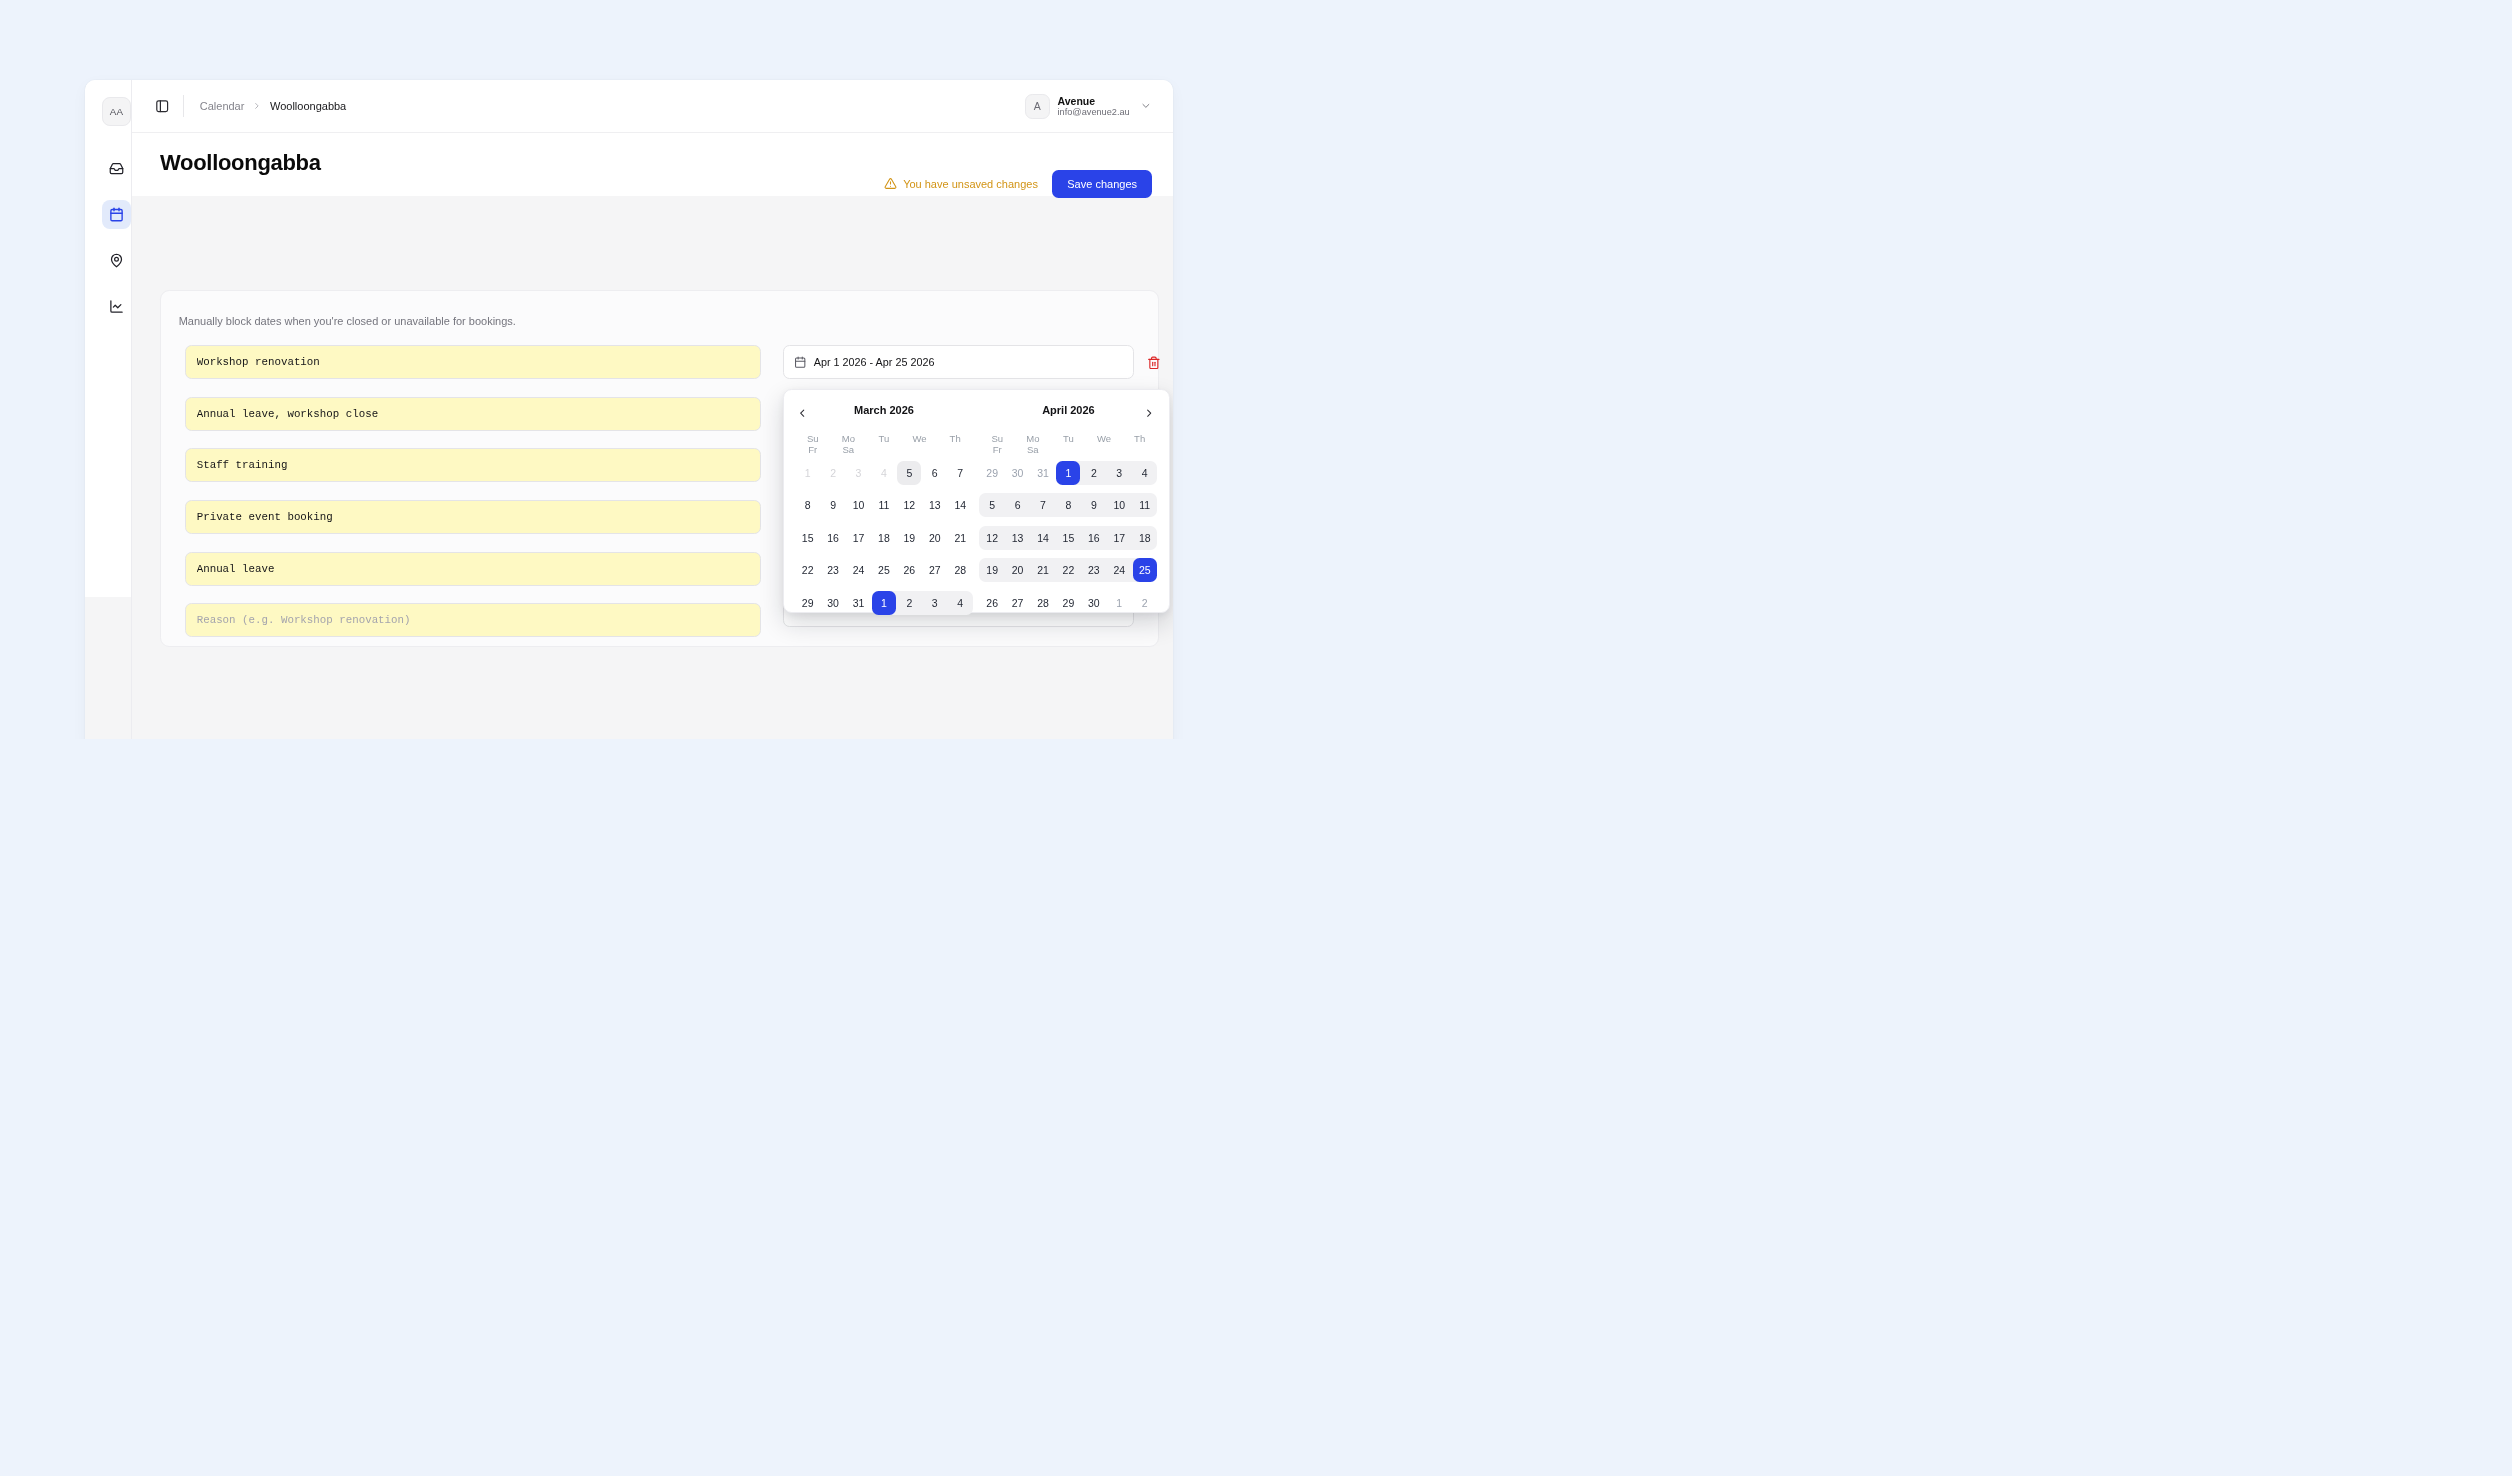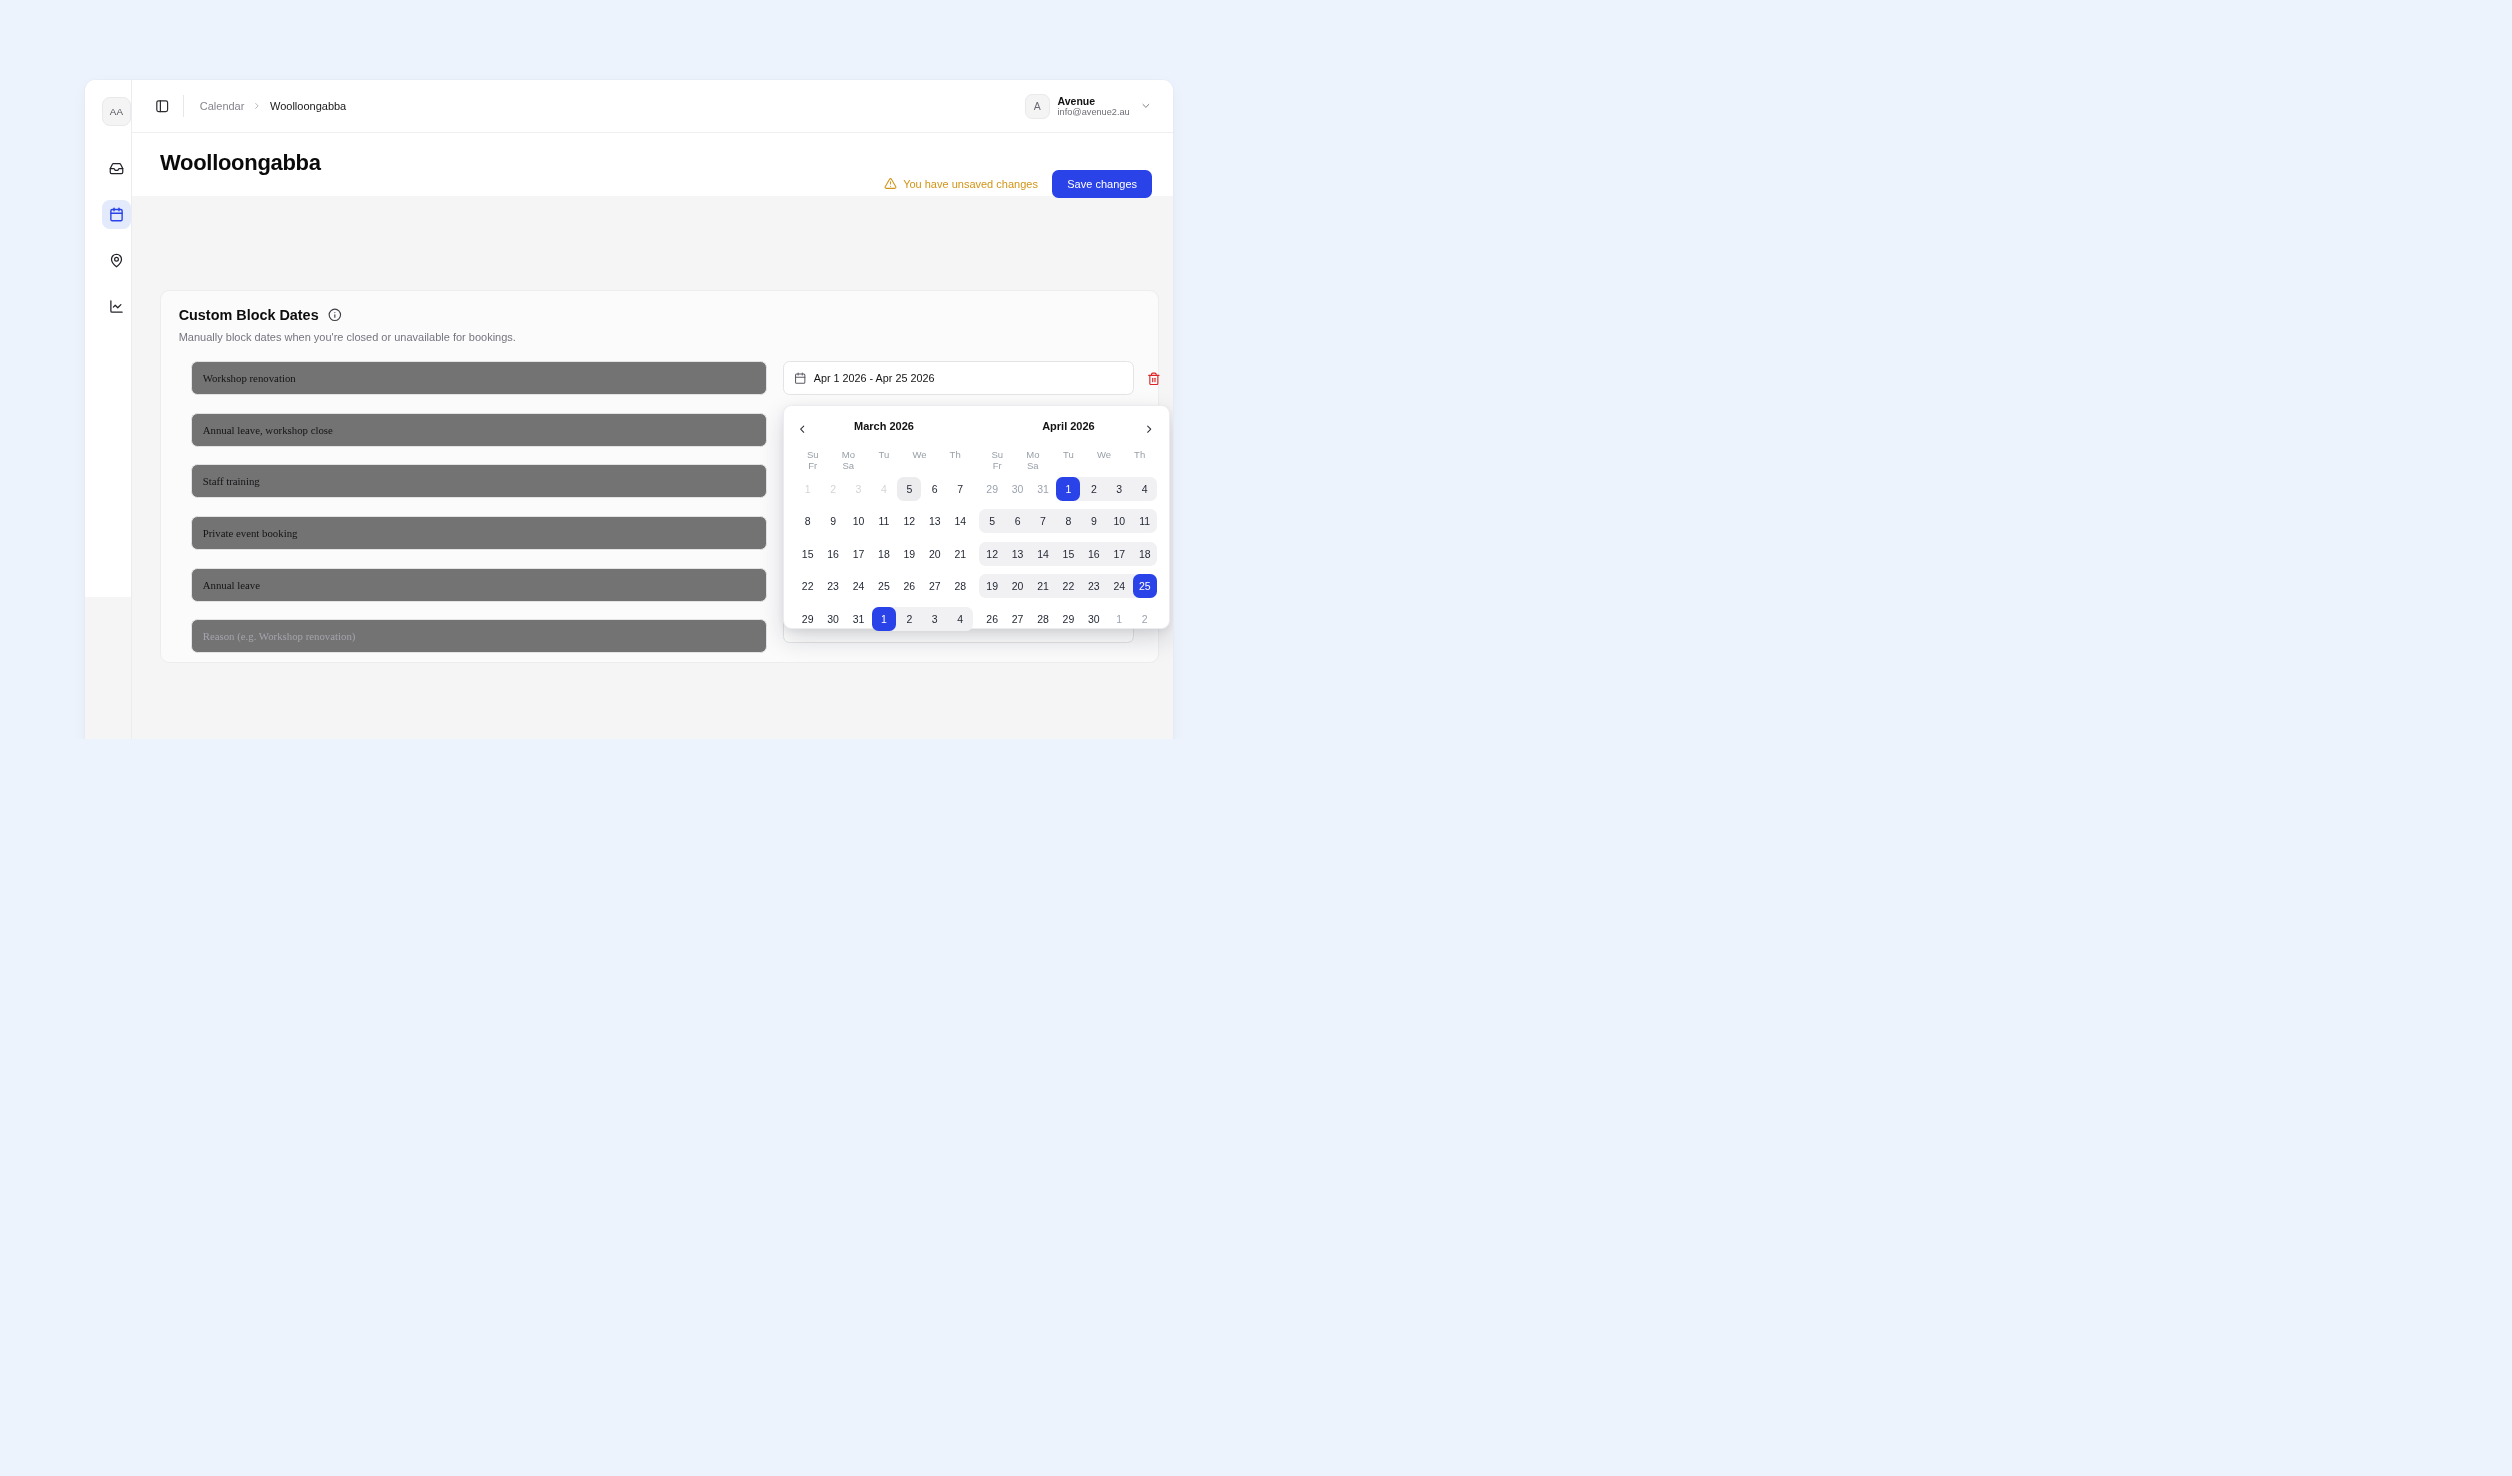--- a/index.html
+++ b/index.html
@@ -67,22 +67,22 @@
 
   
   .card{position:absolute;left:29px;top:94px;width:999px;background:#fbfbfc;border:0.7px solid #ededf0;border-radius:9.2px;
     padding:15.7px 0 9.2px 17.7px}
   .card-head{display:flex;align-items:center;gap:9.2px}
   .card-title{font-size:14.4px;font-weight:700;color:#0d0d0f}
   .info-ic{color:#3f3f46;display:flex;cursor:pointer}
   .card-desc{margin-top:7.9px;font-size:11px;color:#75757e}
 
   .rows-area{position:relative;margin-top:18.3px;height:292px}
-  .reason-input{display:block;width:576px;height:34px;border:0.7px solid var(--line);border-radius:6.5px;background:#737373;
-    font-family:Liberation Serif, serif;font-size:10.8px;color:#141417;padding:0 11px;outline:none;position:absolute;left:12px}
+  .reason-input{display:block;width:576px;height:34px;border:0.7px solid var(--line);border-radius:6.5px;background:#fef9c3;
+    font-family:Liberation Mono, monospace;font-size:10.8px;color:#141417;padding:0 11px;outline:none;position:absolute;left:6px}
   .reason-input::placeholder{color:#a4a4ad}
   .date-field{position:absolute;left:604px;top:0;width:351px;height:34px;border:0.7px solid var(--line);border-radius:6.5px;background:#fff;
     display:flex;align-items:center;gap:7.2px;padding:0 10.5px;font-size:10.8px;color:#141417;cursor:pointer}
   .date-field .cal-ic{color:#5a5a63}
   .trash-btn{position:absolute;left:967px;top:9.8px;width:15.7px;height:15.7px;color:var(--danger);background:none;border:none;cursor:pointer;display:flex;align-items:center;justify-content:center}
   .date-sliver{position:absolute;left:604px;top:248px;width:351px;height:34px;background:#fff;border:0.7px solid var(--line);border-radius:6.5px;z-index:1}
 
   
   .popup{position:absolute;left:604px;top:44px;width:387px;height:224px;background:#fff;border:0.7px solid #ececf0;border-radius:8.5px;
     box-shadow:0 10.5px 25px rgba(16,24,40,.16), 0 2.6px 6.5px rgba(16,24,40,.06);z-index:6;padding:10.5px 10.5px 6.5px}
@@ -203,30 +203,20 @@
         </span>
         <span>You have unsaved changes</span>
       </div>
       <button class="save-btn">Save changes</button>
     </div>
 
     <div class="band-content">
       <div class="tabs-divider"></div>
 
       <div class="card">
-        <div class="card-head">
-          <div class="card-title">Custom Block Dates</div>
-          <span class="info-ic">
-            <svg width="13.7" height="13.7" viewBox="0 0 24 24" fill="none" stroke="currentColor" stroke-width="2" stroke-linecap="round" stroke-linejoin="round">
-                <circle cx="12" cy="12" r="10"></circle>
-                <path d="M12 16v-4"></path>
-                <path d="M12 8h.01"></path>
-              </svg>
-          </span>
-        </div>
         <div class="card-desc">Manually block dates when you're closed or unavailable for bookings.</div>
 
         <div class="rows-area">
           <div id="reason-list">
               <input class="reason-input" value="Workshop renovation" style="top: 0px;">
               <input class="reason-input" value="Annual leave, workshop close" style="top: 52px;">
               <input class="reason-input" value="Staff training" style="top: 103px;">
               <input class="reason-input" value="Private event booking" style="top: 155px;">
               <input class="reason-input" value="Annual leave" style="top: 207px;">
               <input class="reason-input" placeholder="Reason (e.g. Workshop renovation)" style="top: 258px;">

